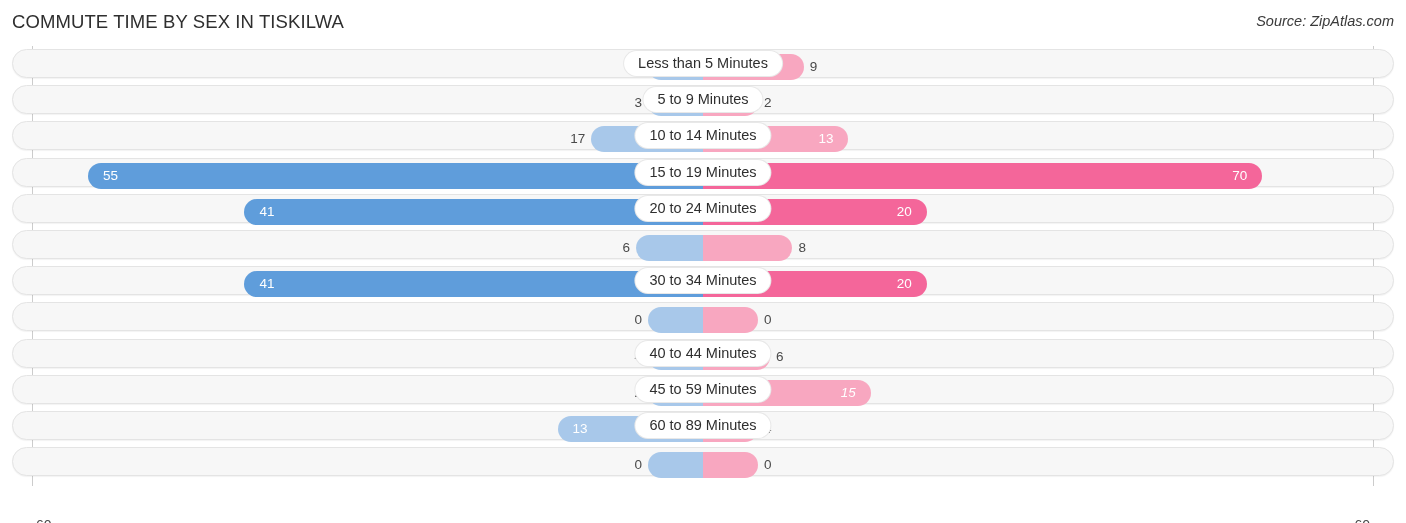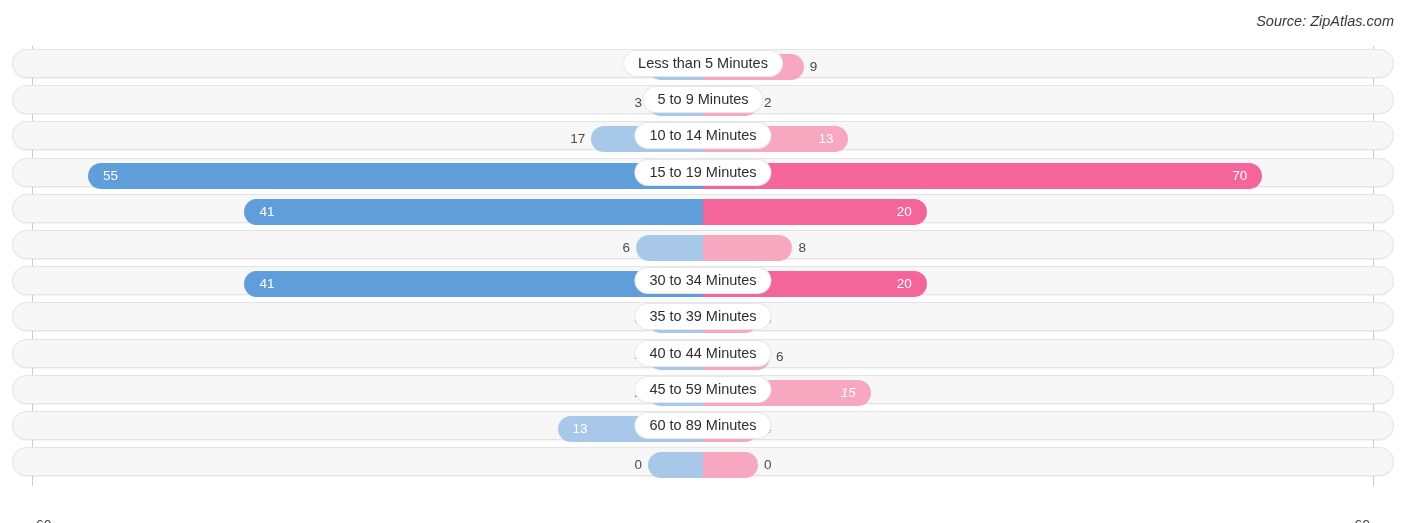--- a/index.html
+++ b/index.html
@@ -192,20 +192,21 @@
     width: 15px;
     height: 15px;
     border-radius: 2px;
     display: inline-block;
   }
 </style>
 </head>
 <body>
 
 <div class="header">
+  <div class="chart-title">COMMUTE TIME BY SEX IN TISKILWA</div>
   <div class="source-note">Source: ZipAtlas.com</div>
 </div>
 
 <div class="plot">
   <div class="axis-line left"></div>
   <div class="axis-line right"></div>
   <div class="rows" id="rows">
       <div class="row">
         <div class="track"></div>
         <div class="bar male" style="width: 55px;"></div>
@@ -237,20 +238,21 @@
         <div class="val male-in" style="margin-right: 585.083px;">55</div>
         <div class="val female-in" style="margin-left: 529.167px;">70</div>
         <div class="cat-pill">15 to 19 Minutes</div>
       </div>
       <div class="row hl">
         <div class="track"></div>
         <div class="bar male" style="width: 458.517px;"></div>
         <div class="bar female" style="width: 223.667px;"></div>
         <div class="val male-in" style="margin-right: 428.517px;">41</div>
         <div class="val female-in" style="margin-left: 193.667px;">20</div>
+        <div class="cat-pill">20 to 24 Minutes</div>
       </div>
       <div class="row">
         <div class="track"></div>
         <div class="bar male" style="width: 67.1px;"></div>
         <div class="bar female" style="width: 89.4667px;"></div>
         <div class="val male-out" style="margin-right: 73.1px;">6</div>
         <div class="val female-out" style="margin-left: 95.4667px;">8</div>
       </div>
       <div class="row hl">
         <div class="track"></div>
@@ -259,21 +261,20 @@
         <div class="val male-in" style="margin-right: 428.517px;">41</div>
         <div class="val female-in" style="margin-left: 193.667px;">20</div>
         <div class="cat-pill">30 to 34 Minutes</div>
       </div>
       <div class="row">
         <div class="track"></div>
         <div class="bar male" style="width: 55px;"></div>
         <div class="bar female" style="width: 55px;"></div>
         <div class="val male-out" style="margin-right: 61px;">0</div>
         <div class="val female-out" style="margin-left: 61px;">0</div>
-        <div class="cat-pill">35 to 39 Minutes</div>
       </div>
       <div class="row">
         <div class="track"></div>
         <div class="bar male" style="width: 55px;"></div>
         <div class="bar female" style="width: 67.1px;"></div>
         <div class="val male-out" style="margin-right: 61px;">4</div>
         <div class="val female-out" style="margin-left: 73.1px;">6</div>
         <div class="cat-pill">40 to 44 Minutes</div>
       </div>
       <div class="row">

